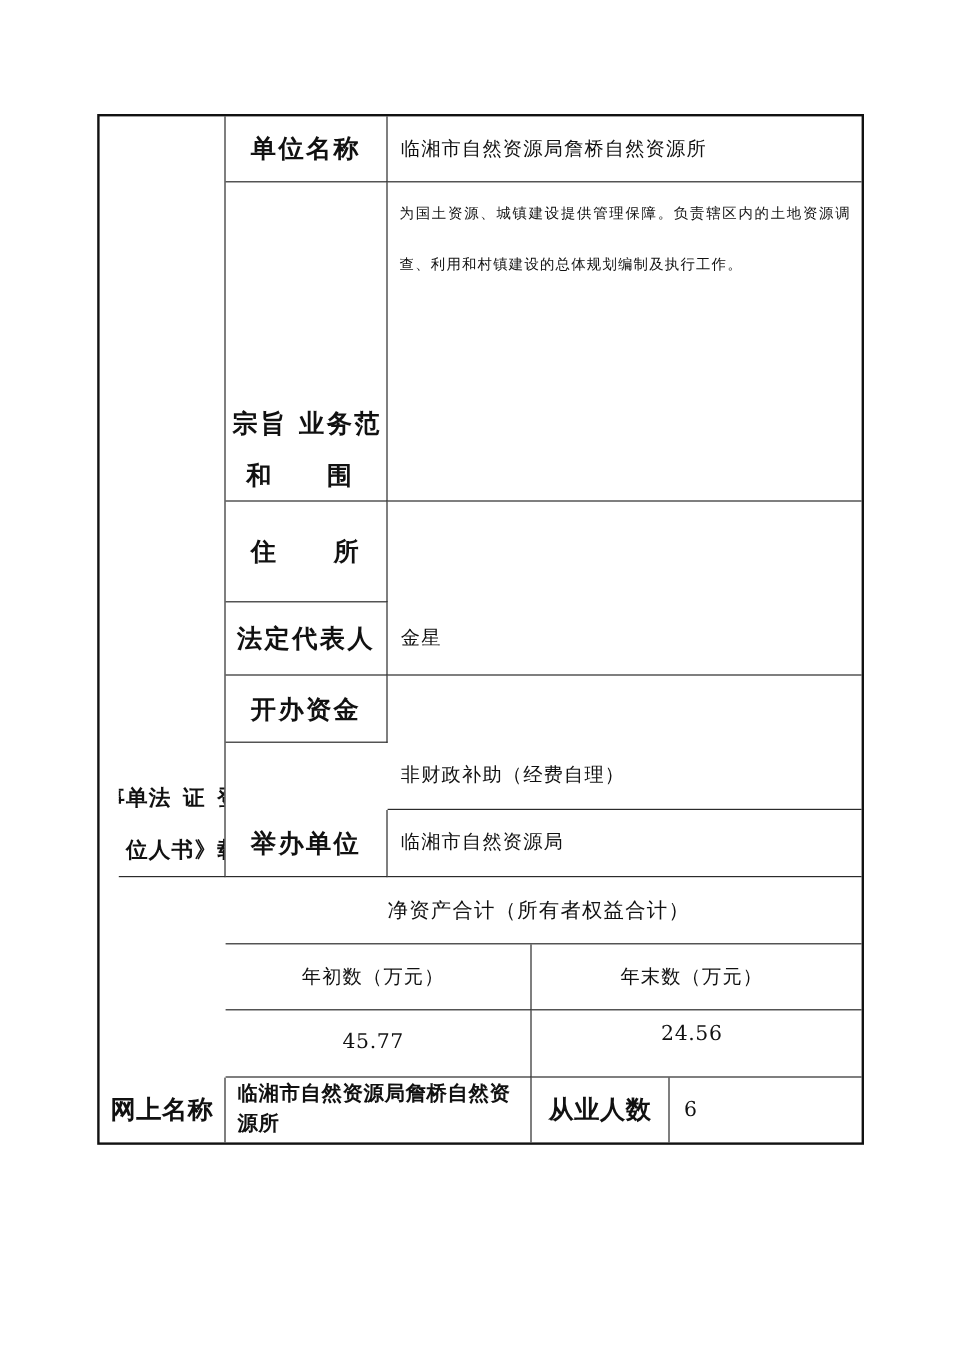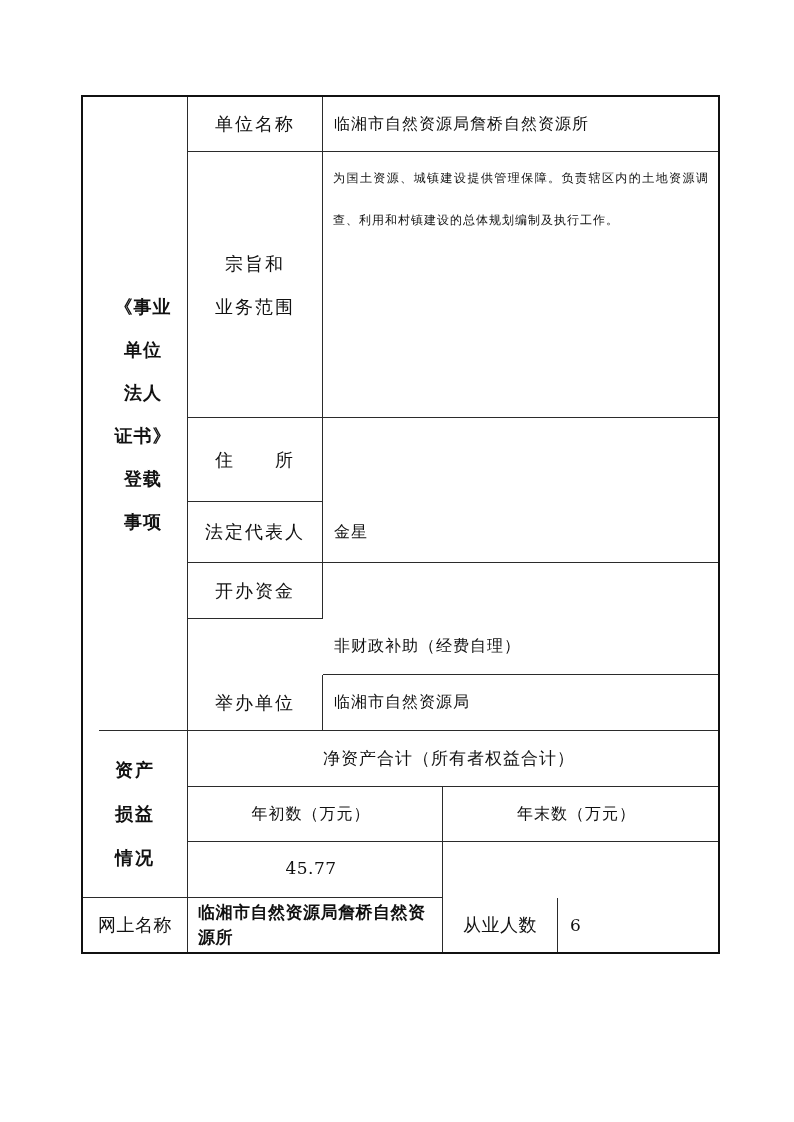--- a/index.html
+++ b/index.html
@@ -28,27 +28,27 @@
     display: flex;
     align-items: center;
     justify-content: center;
     overflow: hidden;
   }
   .no-r { border-right: none; }
   .no-b { border-bottom: none; }
 
   
   .lbl {
-    font-weight: normal;
-    font-size: 18px;
+    font-weight: bold;
+    font-size: 21px;
     letter-spacing: 2px;
     text-align: center;
     line-height: 24px;
   }
-  .stack { flex-direction: column; }
+  .stack { flex-direction: row; align-items: flex-end; }
   .stack .line { display: block; text-align: center; }
   .cert-hdr { font-weight: bold; font-size: 18px; margin-left: 16px; }
   .cert-hdr .line { line-height: 43px; letter-spacing: 1px; }
   .sec-hdr { font-weight: bold; font-size: 18px; }
   .sec-hdr .line { line-height: 44px; letter-spacing: 2px; }
 
   
   .val {
     justify-content: flex-start;
     padding-left: 11px;
@@ -108,32 +108,28 @@
     <div class="cell lbl" style="grid-area: 4 / 2 / 5 / 3;">法定代表人</div>
     <div class="cell val no-r" style="grid-area: 4 / 3 / 5 / 6;">金星</div>
 
     <div class="cell lbl" style="grid-area: 5 / 2 / 6 / 3;">开办资金</div>
 
     <div class="cell val no-r" style="grid-area: 6 / 3 / 7 / 6;">非财政补助（经费自理）</div>
 
     <div class="cell lbl" style="grid-area: 7 / 2 / 8 / 3;">举办单位</div>
     <div class="cell val no-r" style="grid-area: 7 / 3 / 8 / 6;">临湘市自然资源局</div>
 
-    <div class="cell stack sec-hdr" style="grid-area: 8 / 1 / 11 / 2;">
-      <span class="line">资产</span>
-      <span class="line">损益</span>
-      <span class="line">情况</span>
-    </div>
 
     <div class="cell val center-val no-r" style="grid-area: 8 / 2 / 9 / 6; font-size: 17px;">净资产合计（所有者权益合计）</div>
 
     <div class="cell val center-val" style="grid-area: 9 / 2 / 10 / 4;">年初数（万元）</div>
     <div class="cell val center-val no-r" style="grid-area: 9 / 4 / 10 / 6;">年末数（万元）</div>
 
     <div class="cell val center-val num" style="grid-area: 10 / 2 / 11 / 4; align-items: flex-start; padding-top: 16px;">45.77</div>
+    <div class="cell val center-val num no-r" style="grid-area: 10 / 4 / 11 / 6; align-items: flex-start; padding-top: 10px;">24.56</div>
 
     <div class="cell lbl no-b" style="grid-area: 11 / 1 / 12 / 2; letter-spacing: 0.5px;">网上名称</div>
     <div class="cell online-name no-b" style="grid-area: 11 / 2 / 12 / 4;">临湘市自然资源局詹桥自然资源所</div>
     <div class="cell lbl no-b" style="grid-area: 11 / 4 / 12 / 5; letter-spacing: 0.5px;">从业人数</div>
     <div class="cell staff-num no-b no-r" style="grid-area: 11 / 5 / 12 / 6;">6</div>
 
   </div>
 </div>
 
 </body></html>

